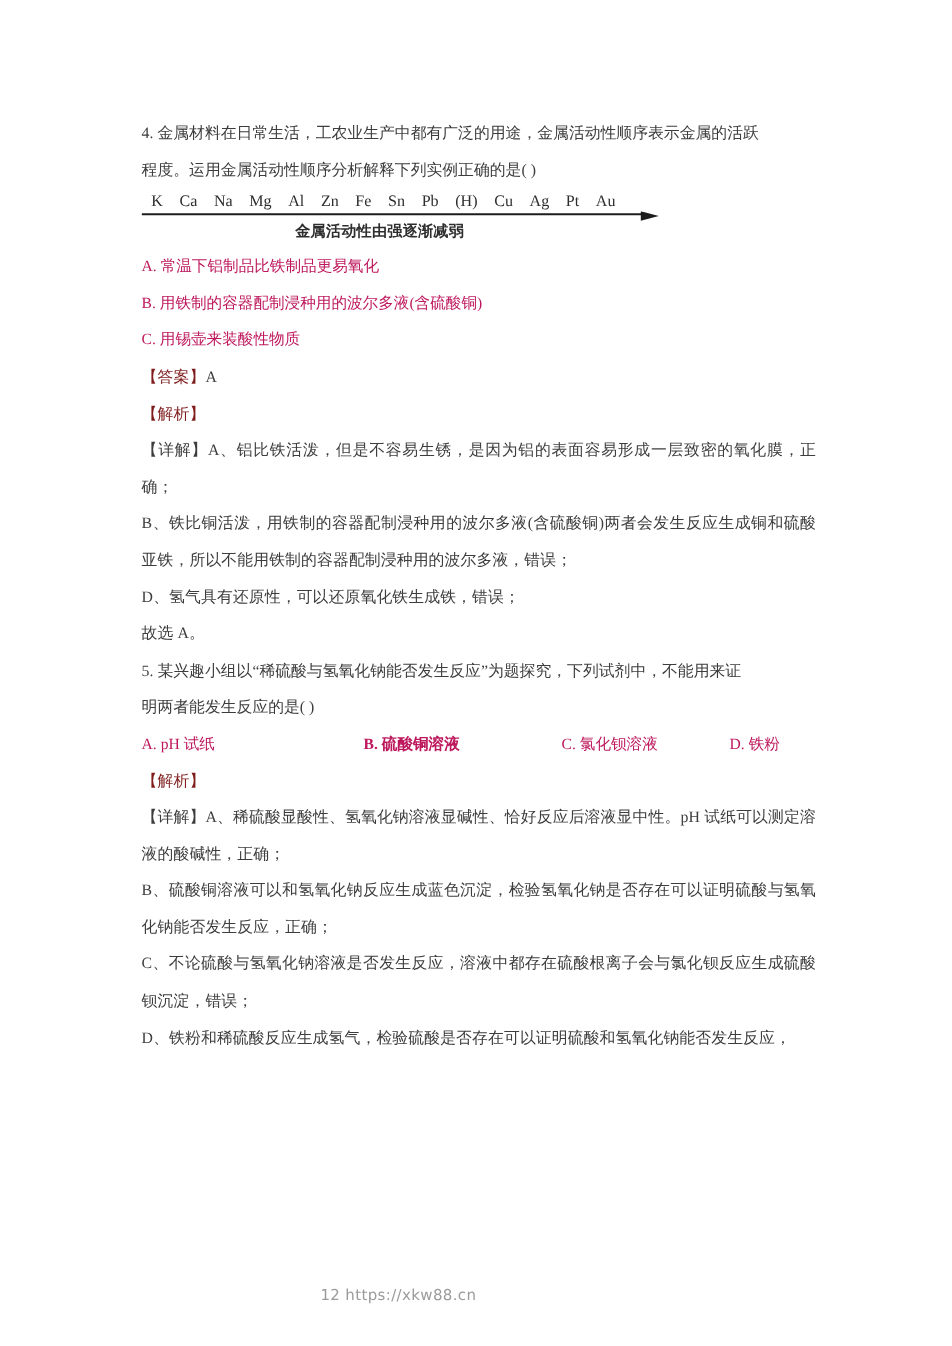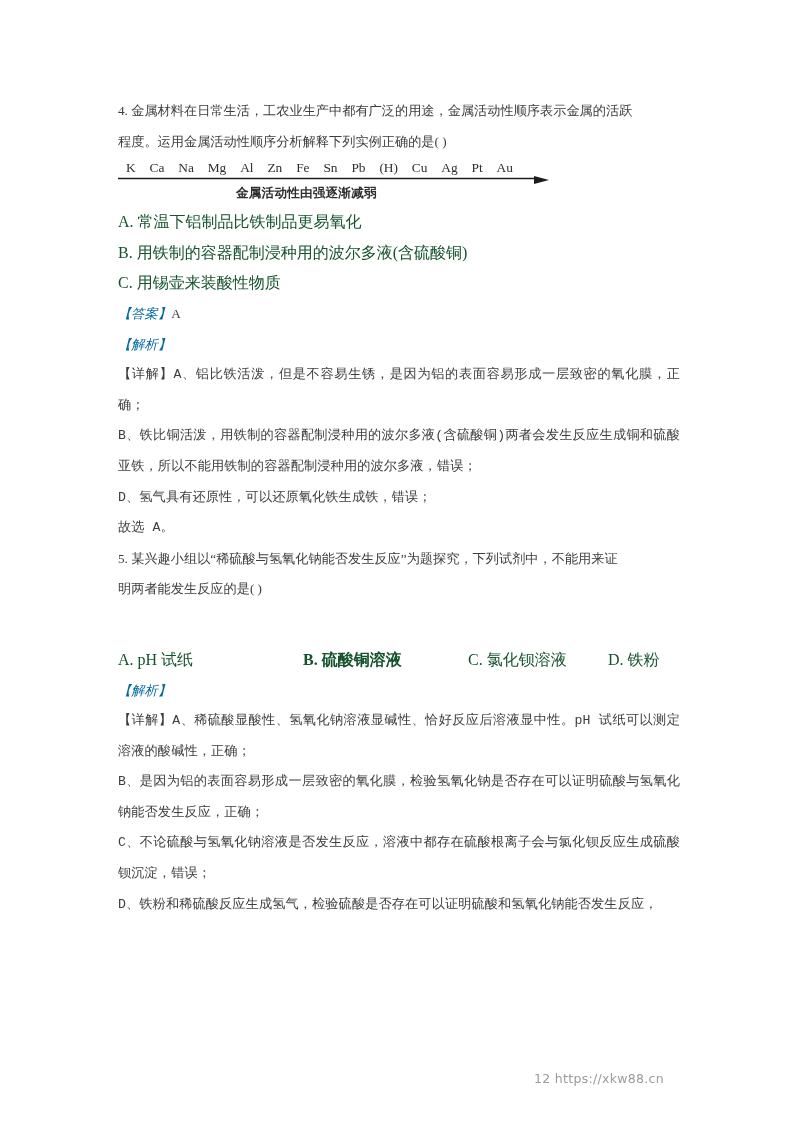--- a/index.html
+++ b/index.html
@@ -38,37 +38,35 @@
     white-space: nowrap;
     letter-spacing: 0.1px;
   }
   .para {
     font-size: 13.2px;
     line-height: 30.6px;
     color: #3d3d3d;
     text-align: justify;
     text-justify: inter-ideograph;
     letter-spacing: 0.1px;
-    font-family: Liberation Mono, monospace;
   }
   .qline {
     font-size: 13.2px;
     line-height: 30.6px;
     color: #3d3d3d;
     text-align: justify;
     text-justify: inter-ideograph;
   }
   .blue {
-    color: #0369a1;
-    font-style: italic;
+    color: #7f1d1d;
   }
   .opt {
-    font-size: 16px;
+    font-size: 13px;
     line-height: 30.6px;
-    color: #14532d;
+    color: #be185d;
     white-space: nowrap;
   }
   
   .series-block {
     margin-top: 2px;
     margin-bottom: 2px;
     position: relative;
     height: 46px;
   }
   .series-row {
@@ -88,34 +86,34 @@
     text-align: center;
   }
   .series-arrow {
     position: relative;
     width: 432px;
     height: 9px;
   }
   .series-arrow svg { display: block; }
   .series-caption {
     position: absolute;
-    left: 118px;
+    left: 128px;
     top: 26px;
     font-family: "DejaVu Sans", "Liberation Sans", sans-serif;
     font-size: 12.6px;
     color: #2e2e2e;
     letter-spacing: 0.2px;
     font-weight: 600;
   }
   .footer {
     position: absolute;
     left: 0;
     top: 1071px;
     width: 664px;
-    text-align: right;
+    text-align: center;
     font-family: "DejaVu Sans", "Liberation Sans", sans-serif;
     font-size: 12.5px;
     color: #9b9b9b;
     letter-spacing: 0.3px;
   }
 </style>
 </head>
 <body>
 
 <div class="page">
@@ -158,25 +156,25 @@
     <div class="line blue">【解析】</div>
 
     <div class="para">【详解】A、铝比铁活泼，但是不容易生锈，是因为铝的表面容易形成一层致密的氧化膜，正确；</div>
     <div class="para">B、铁比铜活泼，用铁制的容器配制浸种用的波尔多液(含硫酸铜)两者会发生反应生成铜和硫酸亚铁，所以不能用铁制的容器配制浸种用的波尔多液，错误；</div>
     <div class="para">D、氢气具有还原性，可以还原氧化铁生成铁，错误；</div>
     <div class="para">故选 A。</div>
 
     <div class="qline">5.  某兴趣小组以“稀硫酸与氢氧化钠能否发生反应”为题探究，下列试剂中，不能用来证</div>
     <div class="qline">明两者能发生反应的是(       )</div>
 
-    <div class="opt"><span style="display:inline-block;width:185px;">A.  pH 试纸</span><span style="display:inline-block;width:165px;font-weight:bold;">B.  硫酸铜溶液</span><span style="display:inline-block;width:140px;">C.  氯化钡溶液</span><span style="display:inline-block;margin-top:40px;">D.  铁粉</span></div>
+    <div class="opt"><span style="display:inline-block;width:185px;">A.  pH 试纸</span><span style="display:inline-block;width:165px;font-weight:bold;">B.  硫酸铜溶液</span><span style="display:inline-block;width:140px;">C.  氯化钡溶液</span><span style="display:inline-block;">D.  铁粉</span></div>
 
     <div class="line blue">【解析】</div>
 
     <div class="para">【详解】A、稀硫酸显酸性、氢氧化钠溶液显碱性、恰好反应后溶液显中性。pH 试纸可以测定溶液的酸碱性，正确；</div>
-    <div class="para"> B、是因为铝的表面容易形成一层致密的氧化膜，检验氢氧化钠是否存在可以证明硫酸与氢氧化钠能否发生反应，正确；</div>
+    <div class="para"> B、硫酸铜溶液可以和氢氧化钠反应生成蓝色沉淀，检验氢氧化钠是否存在可以证明硫酸与氢氧化钠能否发生反应，正确；</div>
     <div class="para"> C、不论硫酸与氢氧化钠溶液是否发生反应，溶液中都存在硫酸根离子会与氯化钡反应生成硫酸钡沉淀，错误；</div>
     <div class="para">D、铁粉和稀硫酸反应生成氢气，检验硫酸是否存在可以证明硫酸和氢氧化钠能否发生反应，</div>
 
   </div>
 
   <div class="footer">12 https://xkw88.cn</div>
 </div>
 
 </body></html>

